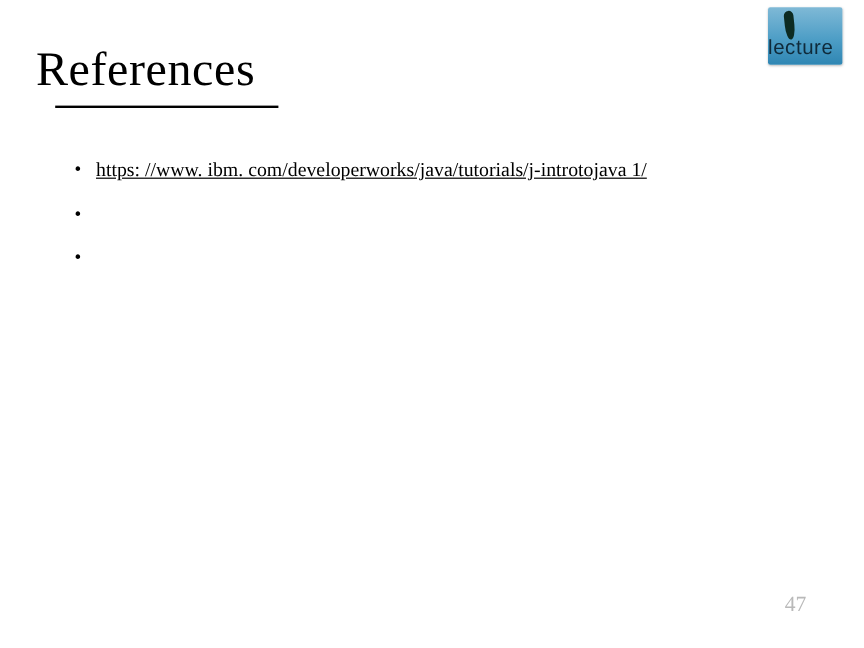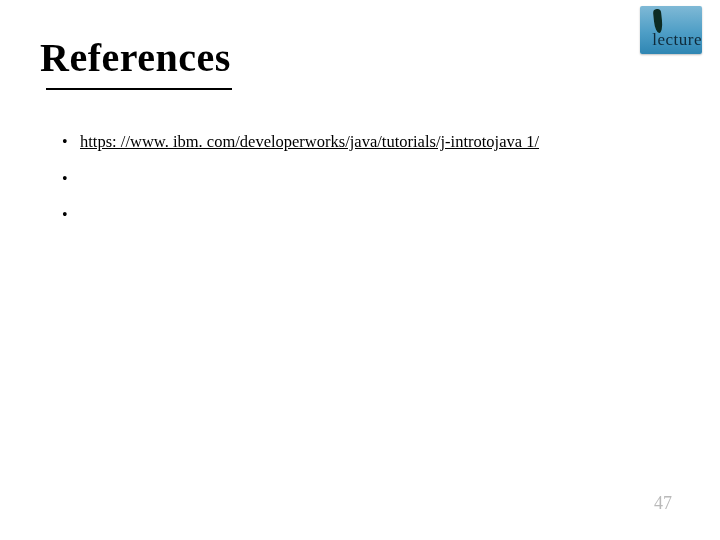--- a/index.html
+++ b/index.html
@@ -14,24 +14,24 @@
     overflow: hidden;
   }
   .slide {
     width: 720px;
     height: 540px;
     position: relative;
     box-sizing: border-box;
   }
   .title {
     position: absolute;
-    left: 40px;
+    left: 30px;
     top: 34px;
     font-size: 40px;
-    font-weight: 700;
+    font-weight: 400;
     letter-spacing: 0.5px;
   }
   .title-underline {
     position: absolute;
     left: 46px;
     top: 88px;
     width: 186px;
     height: 2px;
     background: #000;
   }
@@ -89,22 +89,22 @@
     height: 24px;
     background: #0d2b22;
     border-radius: 4px 4px 50% 50% / 4px 4px 12px 12px;
     transform: rotate(-6deg);
   }
   .logo-text {
     position: absolute;
     left: 0;
     right: 0;
     bottom: 4px;
-    text-align: right;
-    font-family: Liberation Serif, serif;
+    text-align: left;
+    font-family: Liberation Sans, sans-serif;
     font-size: 17px;
     color: #0f2a3a;
     letter-spacing: 0.5px;
   }
 </style>
 </head>
 <body>
 
 <div class="slide">
 

